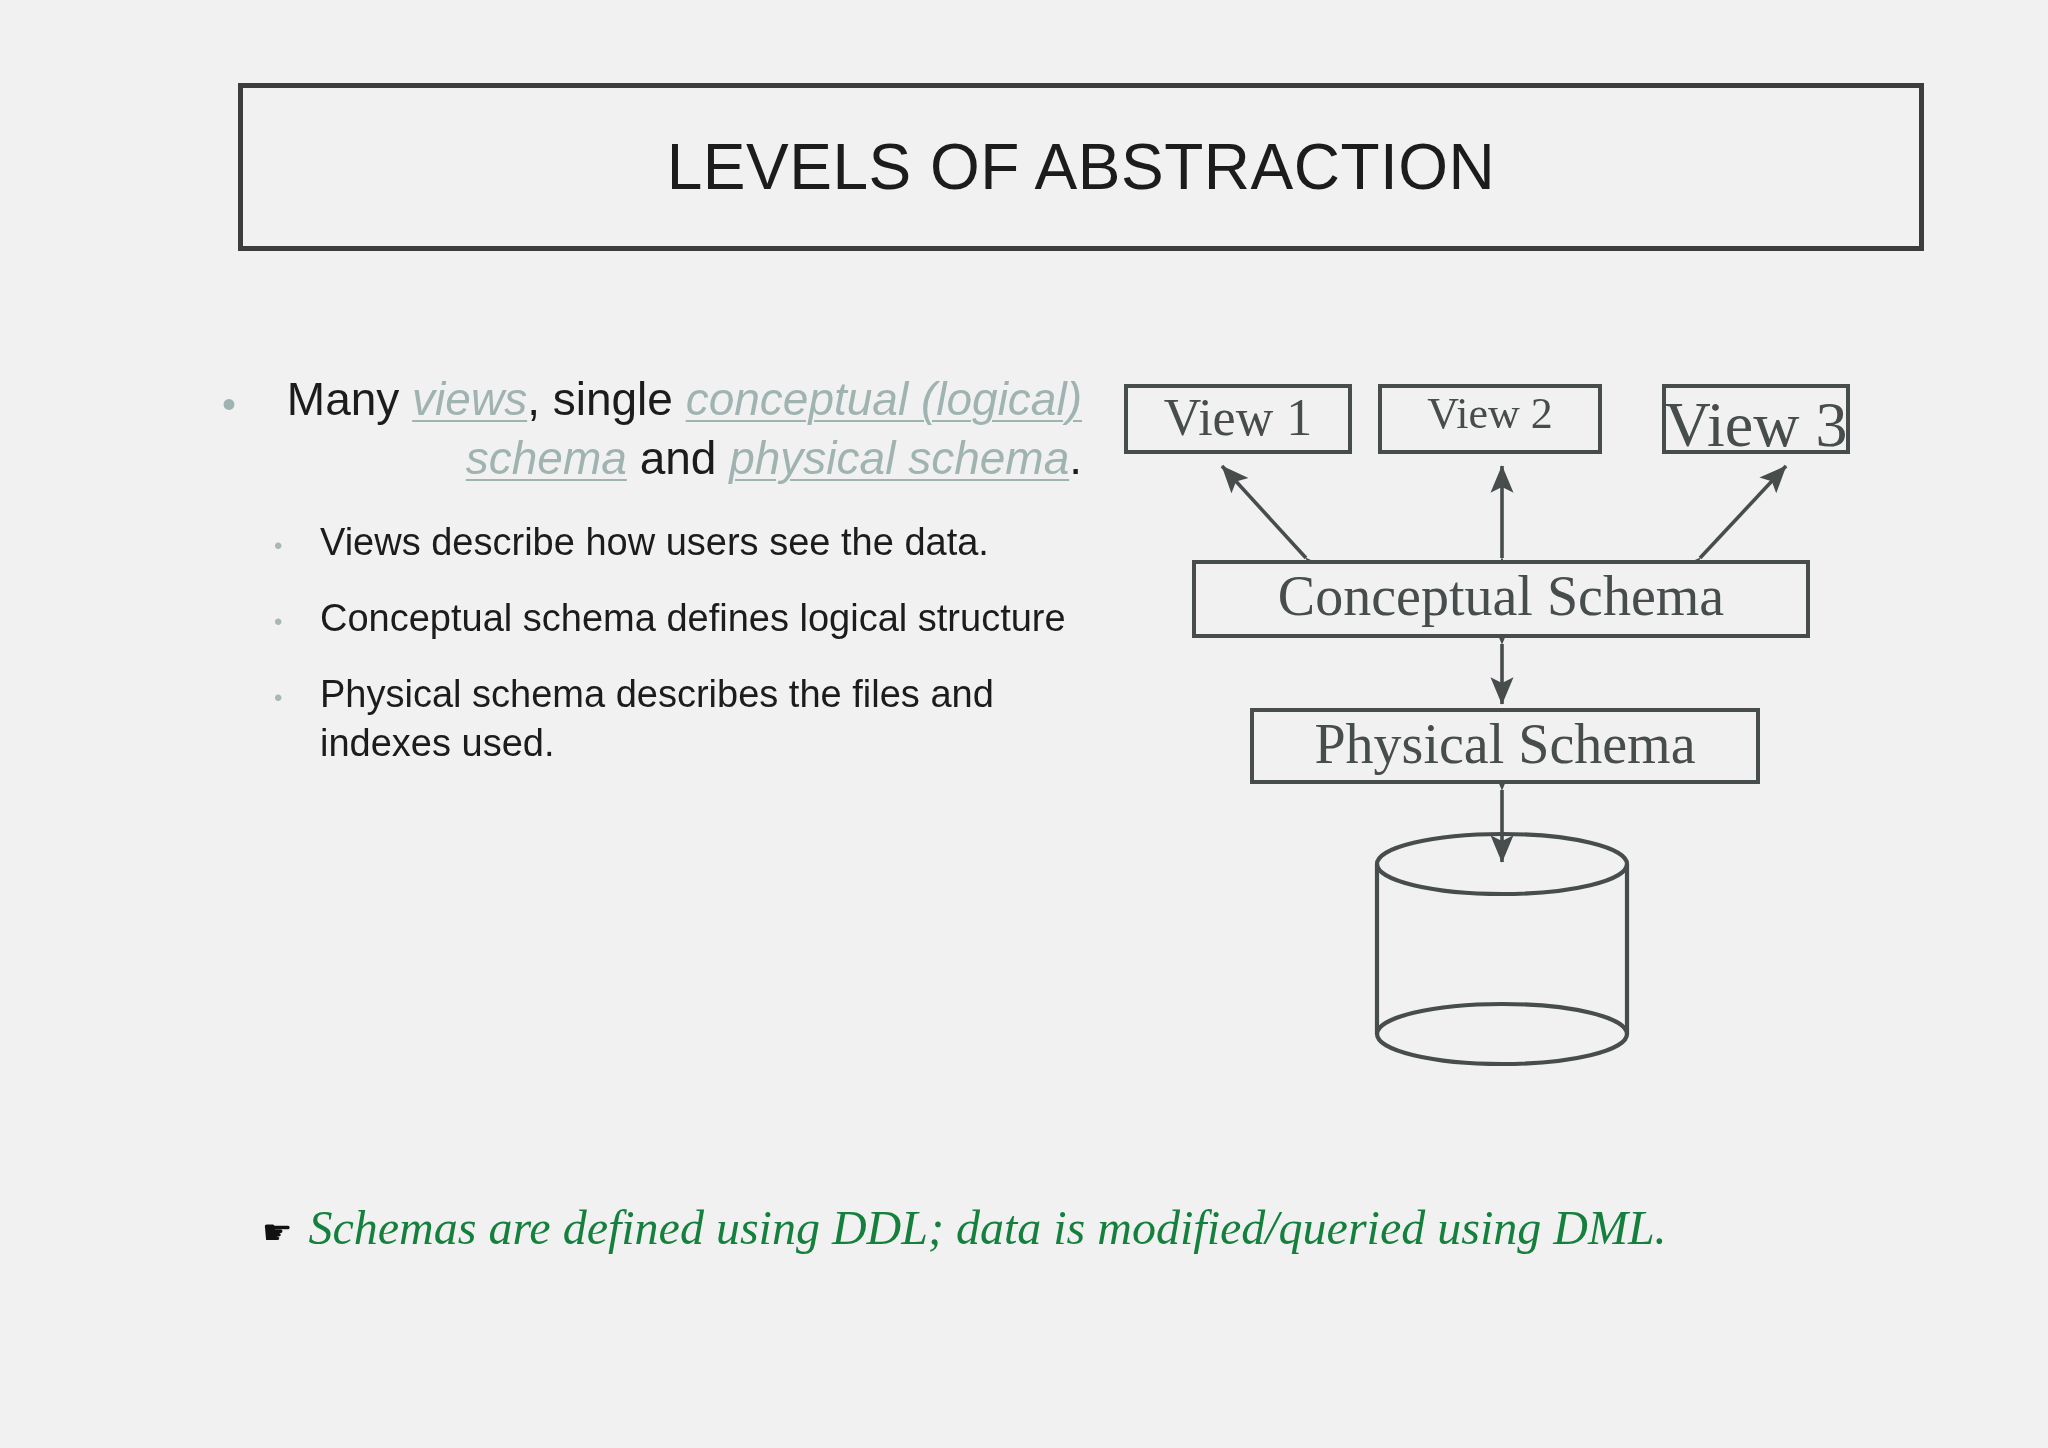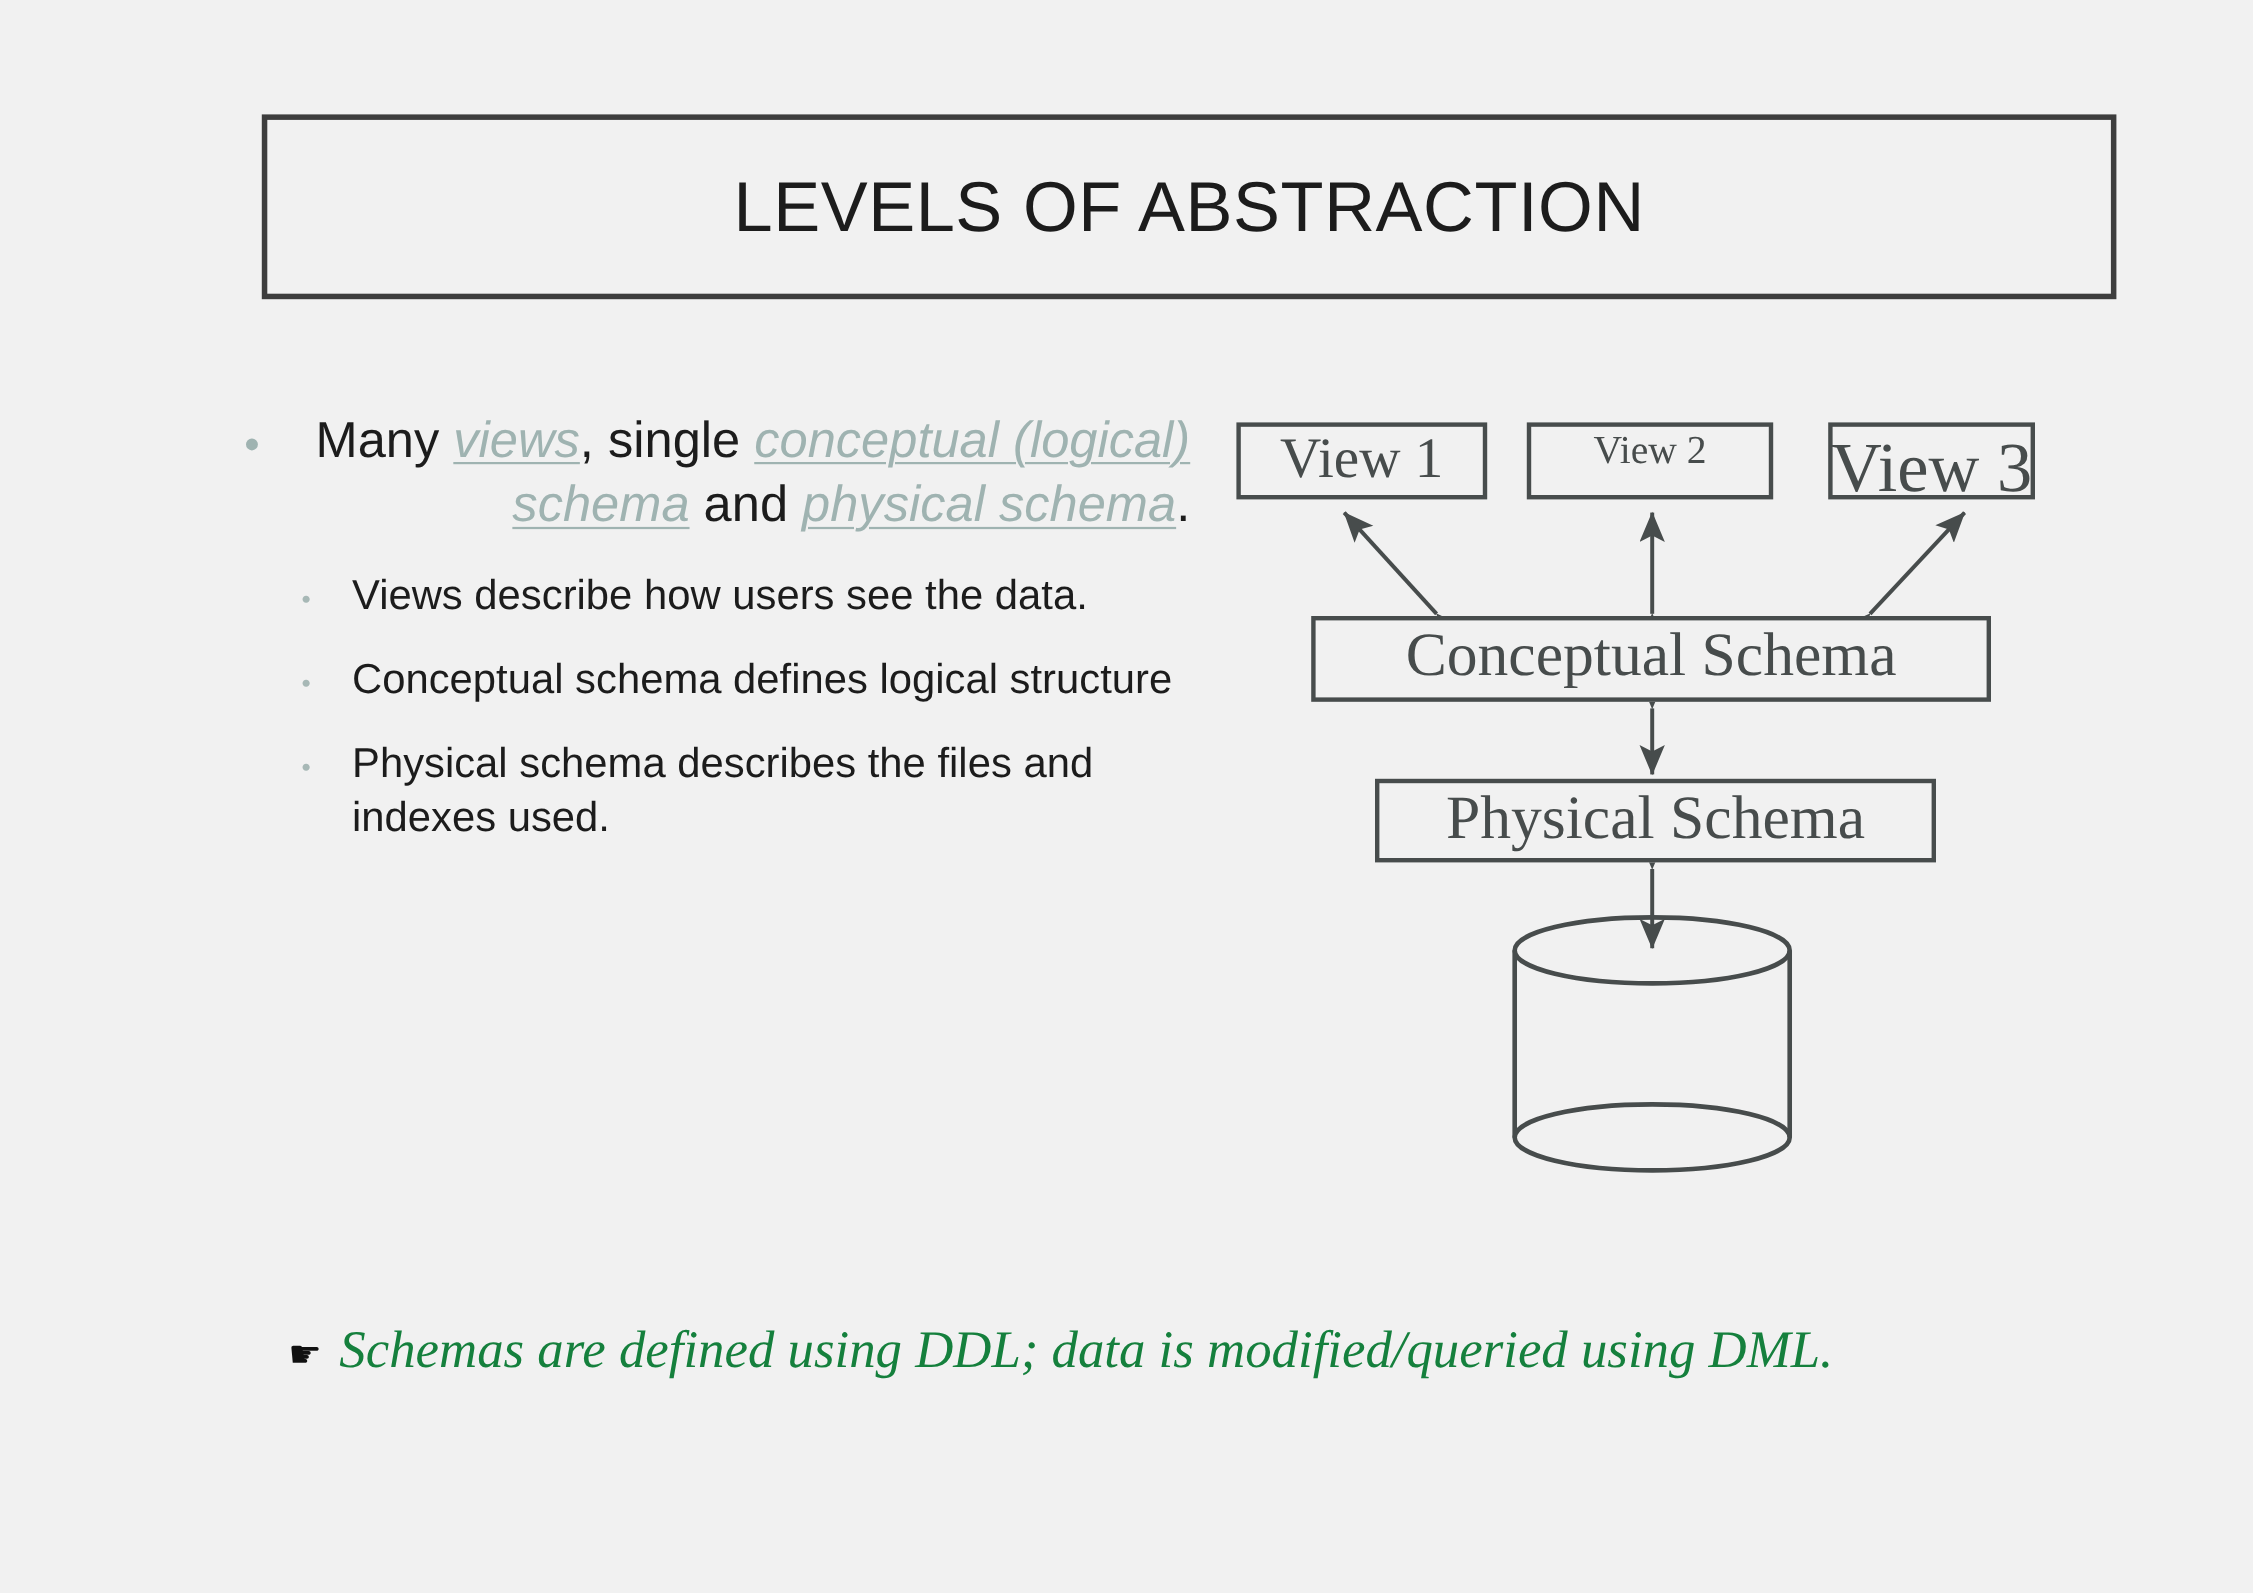--- a/index.html
+++ b/index.html
@@ -9,21 +9,21 @@
     overflow: hidden;
   }
   body {
     font-family: "Liberation Sans", sans-serif;
     position: relative;
   }
 
   
   #title-box {
     position: absolute;
-    left: 238px; top: 104px;
+    left: 238px; top: 83px;
     width: 1686px; height: 168px;
     border: 5px solid #3d3d3d;
     box-sizing: border-box;
     display: flex;
     align-items: center;
     justify-content: center;
     background: #f1f1f1;
   }
   #title-text {
     font-size: 64px;
@@ -123,21 +123,21 @@
     background: #f1f1f1;
     box-sizing: border-box;
     display: flex;
     align-items: flex-start;
     justify-content: center;
     font-family: "Liberation Serif", "DejaVu Serif", serif;
     color: #474c4c;
     white-space: nowrap;
   }
   #view1 { left: 14px;  top: 14px; width: 228px; height: 70px; font-size: 52px; }
-  #view2 { left: 278px; top: 14px; width: 224px; height: 70px; font-size: 36px; }
+  #view2 { left: 268px; top: 14px; width: 224px; height: 70px; font-size: 44px; }
   #view3 { left: 552px; top: 14px; width: 188px; height: 70px; font-size: 64px; }
   #conceptual { left: 82px; top: 190px; width: 618px; height: 78px; font-size: 56px; }
   #physical   { left: 140px; top: 338px; width: 510px; height: 76px; font-size: 56px; }
 
   #diagram svg { position: absolute; left: 0; top: 0; }
 </style>
 </head>
 <body>
 
 <div id="title-box">

